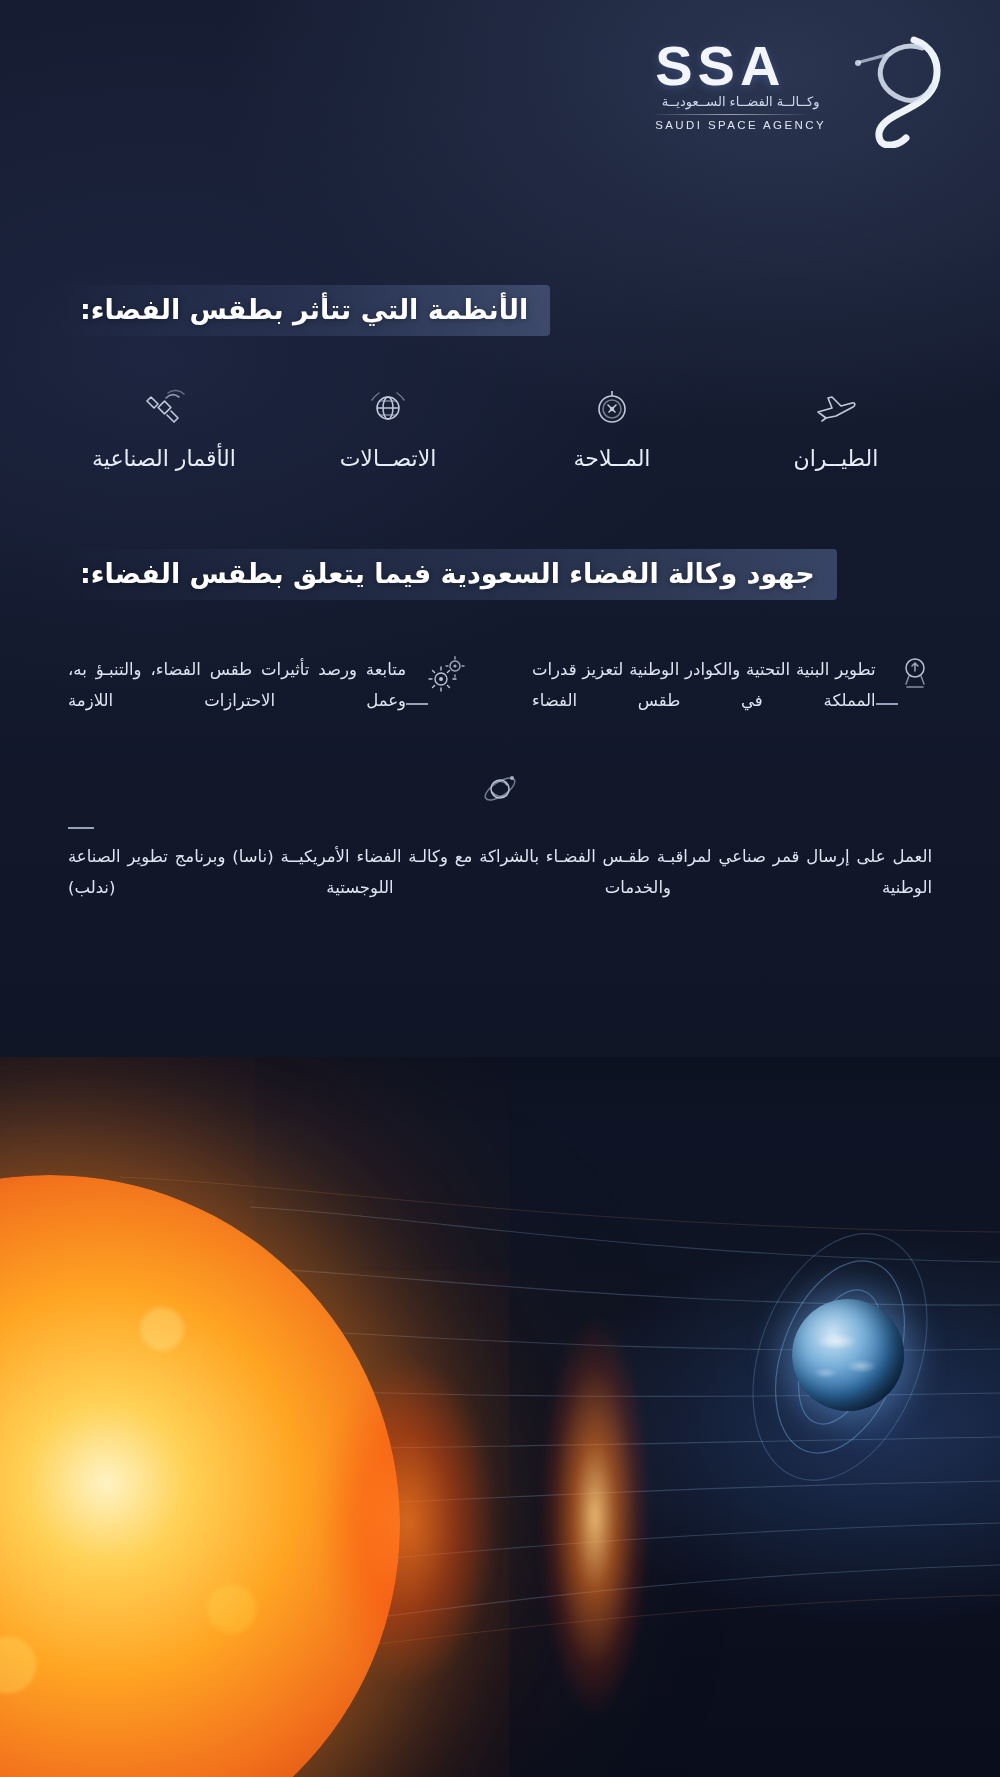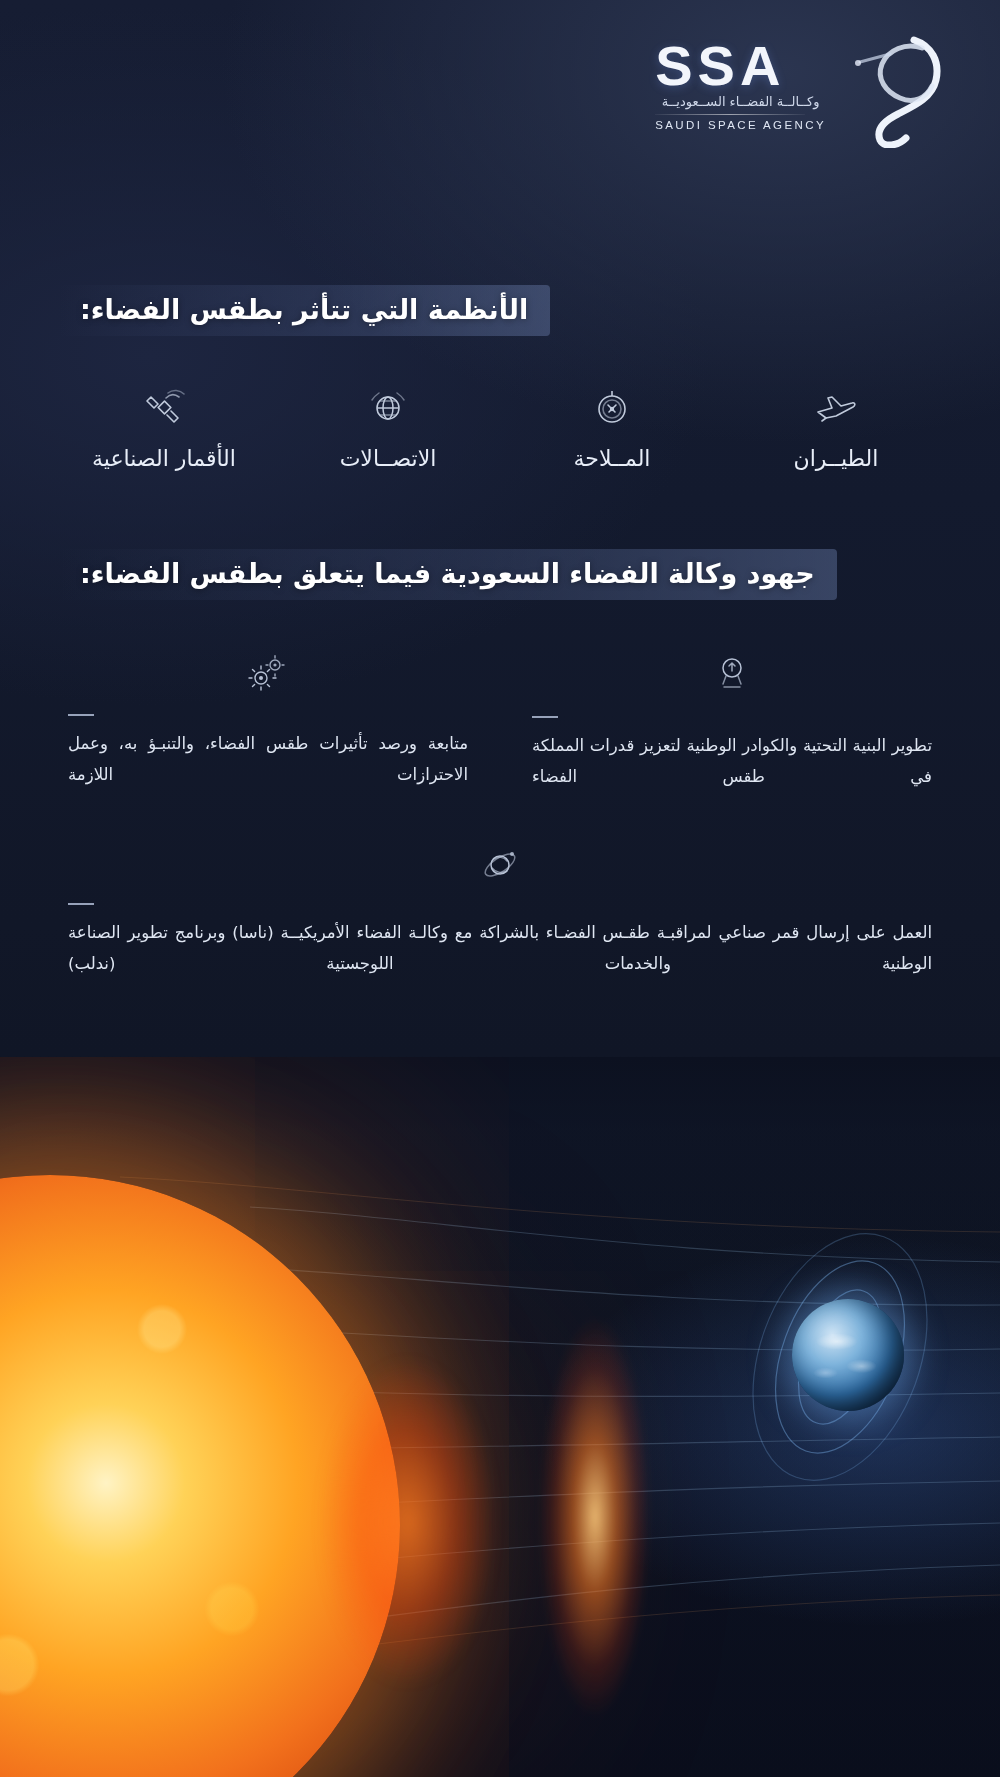--- a/index.html
+++ b/index.html
@@ -158,21 +158,21 @@
     margin-top: 54px;
     display: flex;
     flex-direction: row;
     justify-content: space-between;
     gap: 52px;
     padding: 0 10px;
   }
   .effort {
     width: 400px;
     display: flex;
-    flex-direction: column;
+    flex-direction: row;
     align-items: center;
   }
   .effort-icon { color: #c9d4e8; opacity: .9; margin-bottom: 22px; }
   .effort-icon svg { display: block; }
   .effort-tick {
     width: 26px; height: 2px;
     background: #b9c6de;
     opacity: .8;
     align-self: flex-end;
     margin-bottom: 12px;

